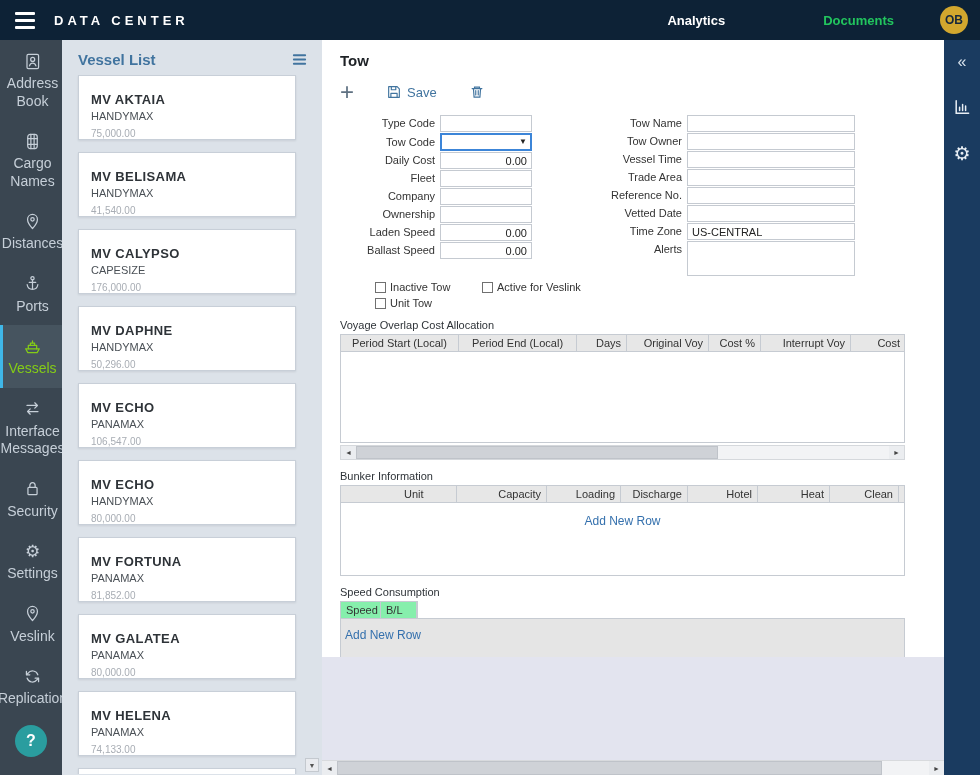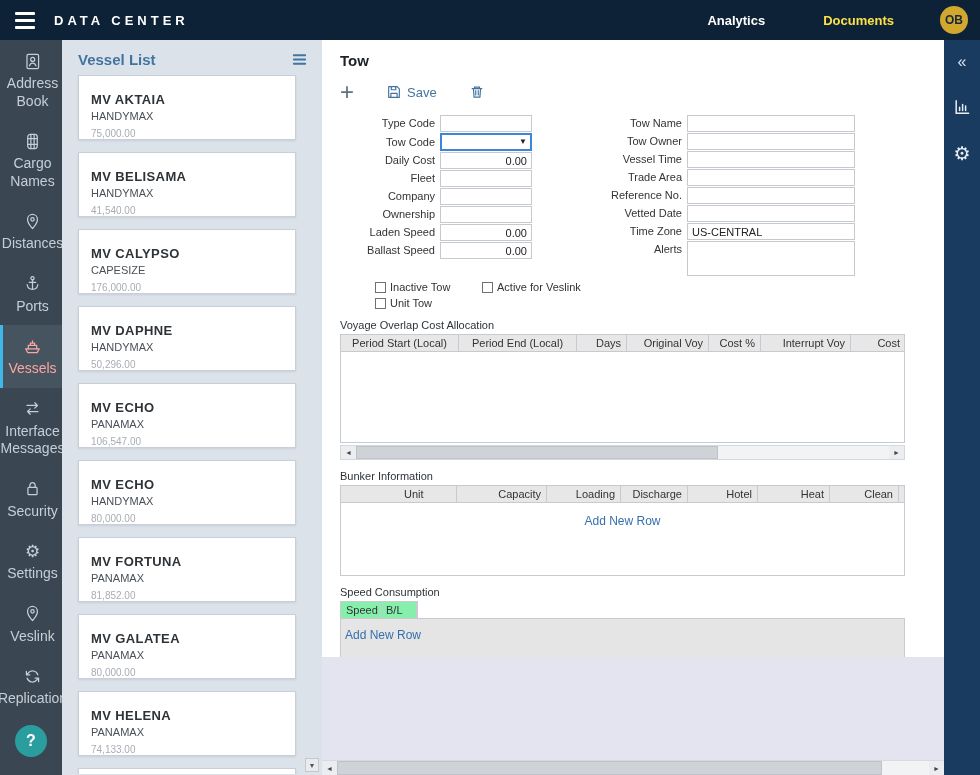--- a/index.html
+++ b/index.html
@@ -7,29 +7,29 @@
   body{width:980px;height:775px;overflow:hidden;font-family:"Liberation Sans",sans-serif;background:#fff}
 
   
   .topbar{height:40px;background:#0d2236;display:flex;align-items:center;padding:0 12px;flex:none}
   .hamburger{display:flex;flex-direction:column;gap:4px;width:26px;cursor:pointer;padding:2px 3px}
   .hamburger span{display:block;height:3px;background:#fff;border-radius:1px}
   .app-title{color:#fff;font-size:13px;font-weight:bold;letter-spacing:4px;margin-left:16px}
   .top-right{margin-left:auto;display:flex;align-items:center}
   .nav-link{font-size:13px;font-weight:bold;cursor:pointer}
   .nav-link.active{color:#fff}
-  .nav-link.inactive{color:#fde047;margin-left:58px}
+  .nav-link.inactive{color:#22c55e;margin-left:98px}
   .avatar{width:28px;height:28px;border-radius:50%;background:#d2a72e;color:#15273c;font-size:12px;font-weight:bold;display:flex;align-items:center;justify-content:center;margin-left:46px;cursor:pointer}
 
   .app-body{display:flex;height:735px}
 
   
   .sidebar{width:62px;background:#3a4651;position:relative;flex:none}
   .side-item{display:flex;flex-direction:column;align-items:center;padding:11px 2px 10px;color:#c6cfd8;cursor:pointer;border-left:3px solid transparent}
-  .side-item.active{background:#46545f;border-left-color:#3fb7e8;color:#fca5a5}
+  .side-item.active{background:#46545f;border-left-color:#3fb7e8;color:#84cc16}
   .sicon{height:20px;display:flex;align-items:center;justify-content:center}
   .sicon svg{width:19px;height:19px;fill:none;stroke:currentColor;stroke-width:1.3;stroke-linecap:round;stroke-linejoin:round}
   .sicon .glyph{font-size:17px;line-height:19px}
   .slabel{font-size:14px;margin-top:4px;text-align:center;line-height:1.25}
   .help-btn{position:absolute;left:50%;transform:translateX(-50%);bottom:18px;width:32px;height:32px;border-radius:50%;background:#2a9d9f;color:#fff;font-size:16px;font-weight:bold;display:flex;align-items:center;justify-content:center;cursor:pointer}
 
   
   .vessel-panel{width:260px;background:#dce2e9;position:relative;flex:none;overflow:hidden}
   .vp-header{display:flex;align-items:center;justify-content:space-between;padding:11px 14px 7px 16px}
   .vp-title{color:#41749f;font-size:15px;font-weight:bold}

